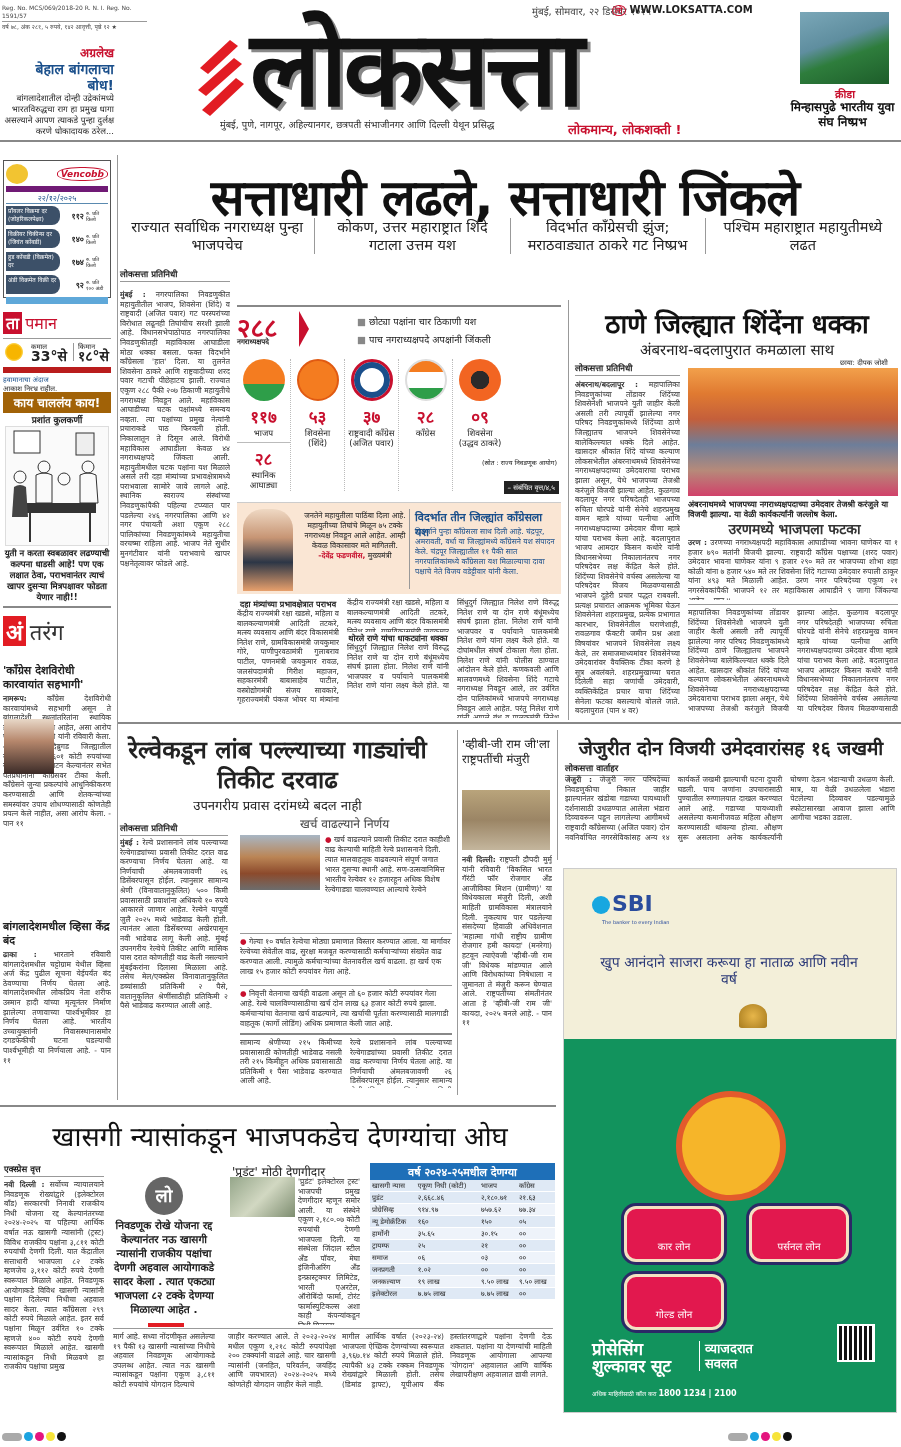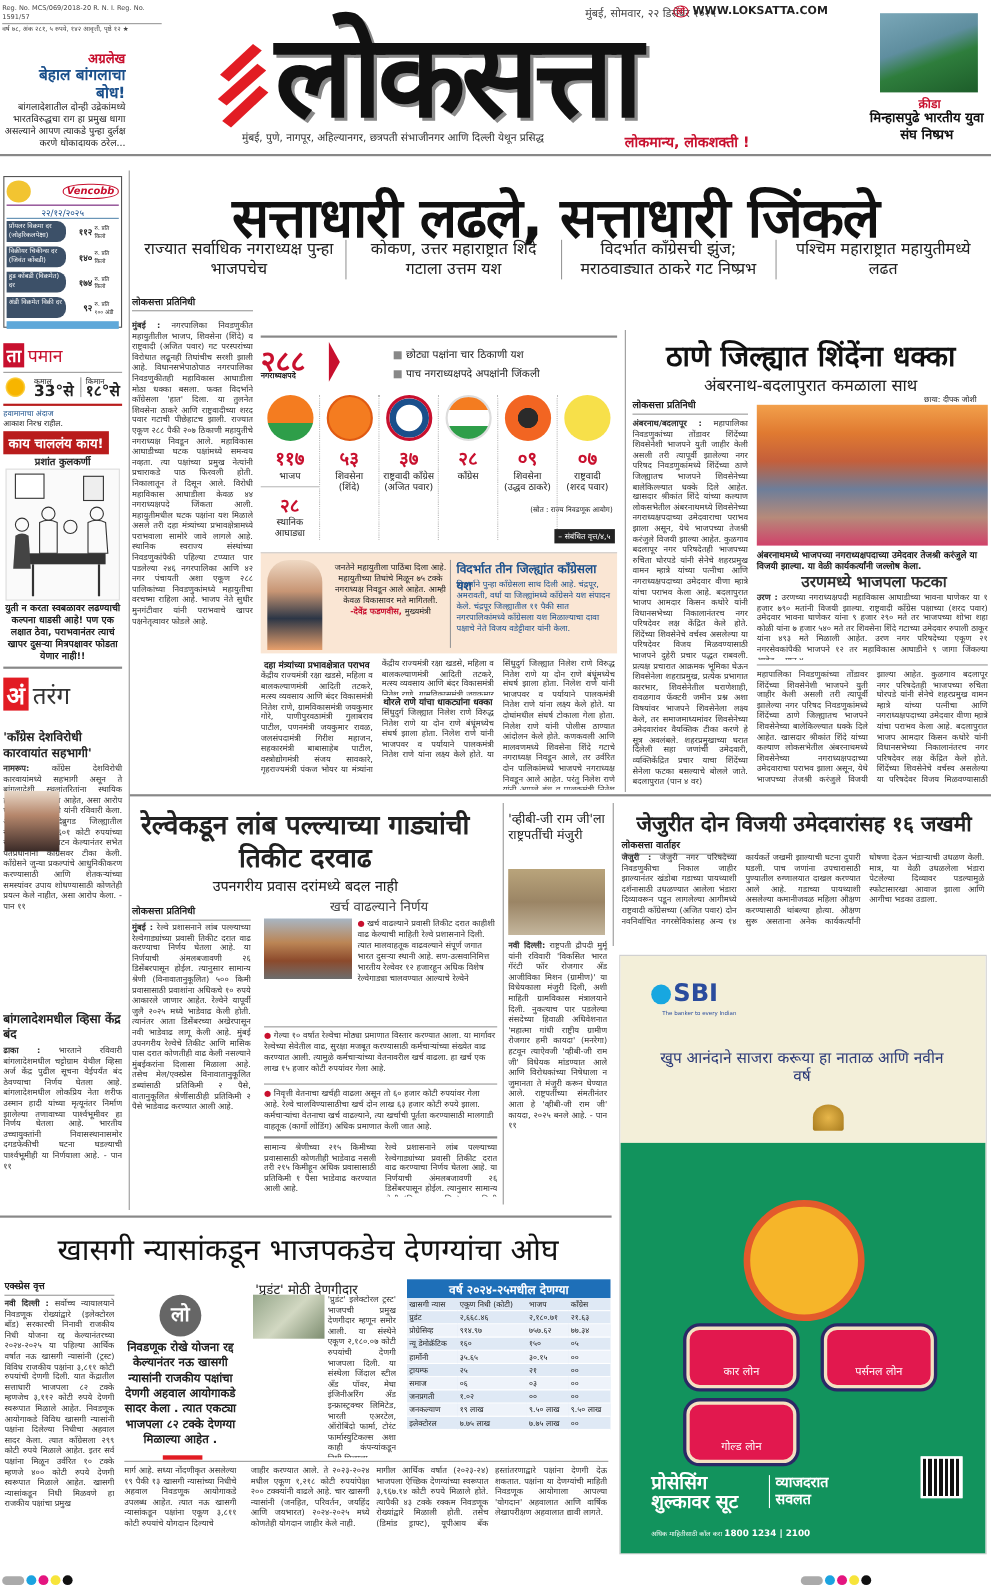--- a/index.html
+++ b/index.html
@@ -19,38 +19,38 @@
 .cities{left:220px;top:118px;font-size:9.5px;color:#333}
 .tagline{left:568px;top:120px;font-size:13px;color:#c8102e;font-weight:bold}
 .sport-img{left:800px;top:12px;width:89px;height:72px;background:linear-gradient(160deg,#7aa7b8 0%,#5f8e9f 40%,#2e7d3c 60%,#1d5d2a 100%)}
 .sport-lbl{left:790px;top:86px;width:110px;text-align:center;font-size:11px;color:#c8102e;font-weight:bold}
 .sport-ttl{left:785px;top:100px;width:115px;text-align:center;font-size:12px;font-weight:bold;line-height:15px;color:#111}
 .hrule{height:2px;background:#888}
 .rates{left:3px;top:160px;width:108px;height:138px;border:1px solid #555;padding:2px;font-size:6px}
 .rates .hd{display:flex;justify-content:space-between;align-items:center;height:22px}
 .rates .ndcc{width:22px;height:20px;border-radius:50%;background:#f2c431}
 .rates .venc{color:#c8102e;border:1.5px solid #c8102e;border-radius:45%;font-weight:bold;font-size:9px;padding:1px 3px;font-style:italic}
-.rates .dt{text-align:center;font-size:8px;border-top:1px solid #701a75;border-bottom:1px solid #5a8ab0;margin:1px 0;color:#1a4f8b}
+.rates .dt{text-align:center;font-size:8px;border-top:6px solid #701a75;border-bottom:1px solid #5a8ab0;margin:1px 0;color:#1a4f8b}
 .rates .row{display:flex;justify-content:space-between;align-items:center;height:21px;margin-bottom:2px}
 .rates .nm{background:#3c5068;color:#fff;width:54px;height:19px;padding:1px 2px;font-size:6px;border-radius:0 8px 8px 0;line-height:8px}
 .rates .val{font-size:8px;font-weight:bold;width:22px;text-align:right}
 .rates .unit{font-size:5px;width:22px}
 .rates .ft{background:#5fa8d9;height:7px;margin-top:1px}
 .vline{width:1px;background:#999}
 .temp{left:3px;top:312px;width:108px}
 .temp .t1{display:flex;align-items:center;font-size:16px}
 .temp .ta{background:#c8102e;color:#fff;padding:0 3px;font-weight:bold}
 .temp .tp{color:#c8102e;margin-left:3px}
 .temp .row{display:flex;align-items:center;margin-top:4px;border-top:1px solid #999;padding-top:2px}
 .sun{width:22px;height:22px;border-radius:50%;background:radial-gradient(circle,#f7b500 45%,#fbd24a 55%,transparent 60%)}
 .temp .cell{margin-left:6px;font-size:7px;line-height:9px}
 .temp .big{font-size:14px;font-weight:bold}
-.temp .fc{font-size:7px;color:#1a4f8b;margin-top:4px;border-top:2px solid #b91c1c;padding-top:2px}
+.temp .fc{font-size:7px;color:#1a4f8b;margin-top:4px;border-top:6px solid #b91c1c;padding-top:2px}
 .temp .fct{font-size:7px}
-.kay{left:3px;top:392px;width:96px;background:#b91c1c;color:#fff;text-align:center;font-size:12px;font-weight:bold;padding:2px 0}
+.kay{left:3px;top:392px;width:108px;background:#a16207;color:#fff;text-align:center;font-size:12px;font-weight:bold;padding:2px 0}
 .kay-by{left:3px;top:413px;width:108px;text-align:center;font-size:9px;font-weight:bold}
 .cartoon{left:5px;top:426px;width:104px;height:120px;background:#fafafa;border:1px solid #ddd;overflow:hidden}
 .cartoon-cap{left:3px;top:548px;width:108px;text-align:center;font-size:8.5px;font-weight:bold;line-height:11px}
 .antarang{left:3px;top:616px;width:108px;display:flex;align-items:center;font-size:22px}
 .antarang .a{background:#e21c23;color:#fff;padding:0 3px;font-weight:bold}
 .antarang .t{color:#333;margin-left:4px}
 .ant-h1{left:3px;top:664px;width:108px;font-family:"DejaVu Serif",serif;font-size:11px;font-weight:bold;line-height:14px}
 .body-txt{font-size:7.5px;line-height:9.6px;color:#333;text-align:justify}
 .modi-img{left:4px;top:719px;width:50px;height:55px;background:linear-gradient(180deg,#e8d8c8,#b6876c 40%,#3b2b28 100%)}
 .bd-h{left:3px;top:920px;width:108px;font-family:"DejaVu Serif",serif;font-size:11px;font-weight:bold;line-height:14px}
@@ -281,26 +281,20 @@
       <div class="sym" style="background:linear-gradient(180deg,#f47c20 30%,#fff 30%,#fff 70%,#2e9e49 70%);border:2px solid #ddd"></div>
       <div class="pnum">२८</div>
       <div class="pname">काँग्रेस</div>
     </div>
     <div class="party">
       <div class="sym" style="background:radial-gradient(circle,#2a2a2a 30%,#f26522 32%)"></div>
       <div class="pnum">०९</div>
       <div class="pname">शिवसेना</div>
       <div class="pname">(उद्धव ठाकरे)</div>
     </div>
-    <div class="party">
-      <div class="sym" style="background:#f7e04a"></div>
-      <div class="pnum">०७</div>
-      <div class="pname">राष्ट्रवादी</div>
-      <div class="pname">(शरद पवार)</div>
-    </div>
   </div>
   <div class="abs src">(स्रोत : राज्य निवडणूक आयोग)</div>
   <div class="abs rel">– संबंधित वृत्त/४,५</div>
 </div>
 
 <div class="abs quote">
   <div class="abs fadnavis"></div>
   <div class="abs q-txt"><span>जनतेने महायुतीला पाठिंबा दिला आहे. महायुतीच्या तिघांचे मिळून ७५ टक्के नगराध्यक्ष निवडून आले आहेत. आम्ही केवळ विकासावर मते मागितली.</span><br><span class="q-by">-देवेंद्र फडणवीस,</span> <span>मुख्यमंत्री</span></div>
   <div class="abs" style="left:172px;top:6px;width:1px;height:80px;background:#999"></div>
   <div class="abs vid-h">विदर्भात तीन जिल्ह्यांत काँग्रेसला यश</div>

